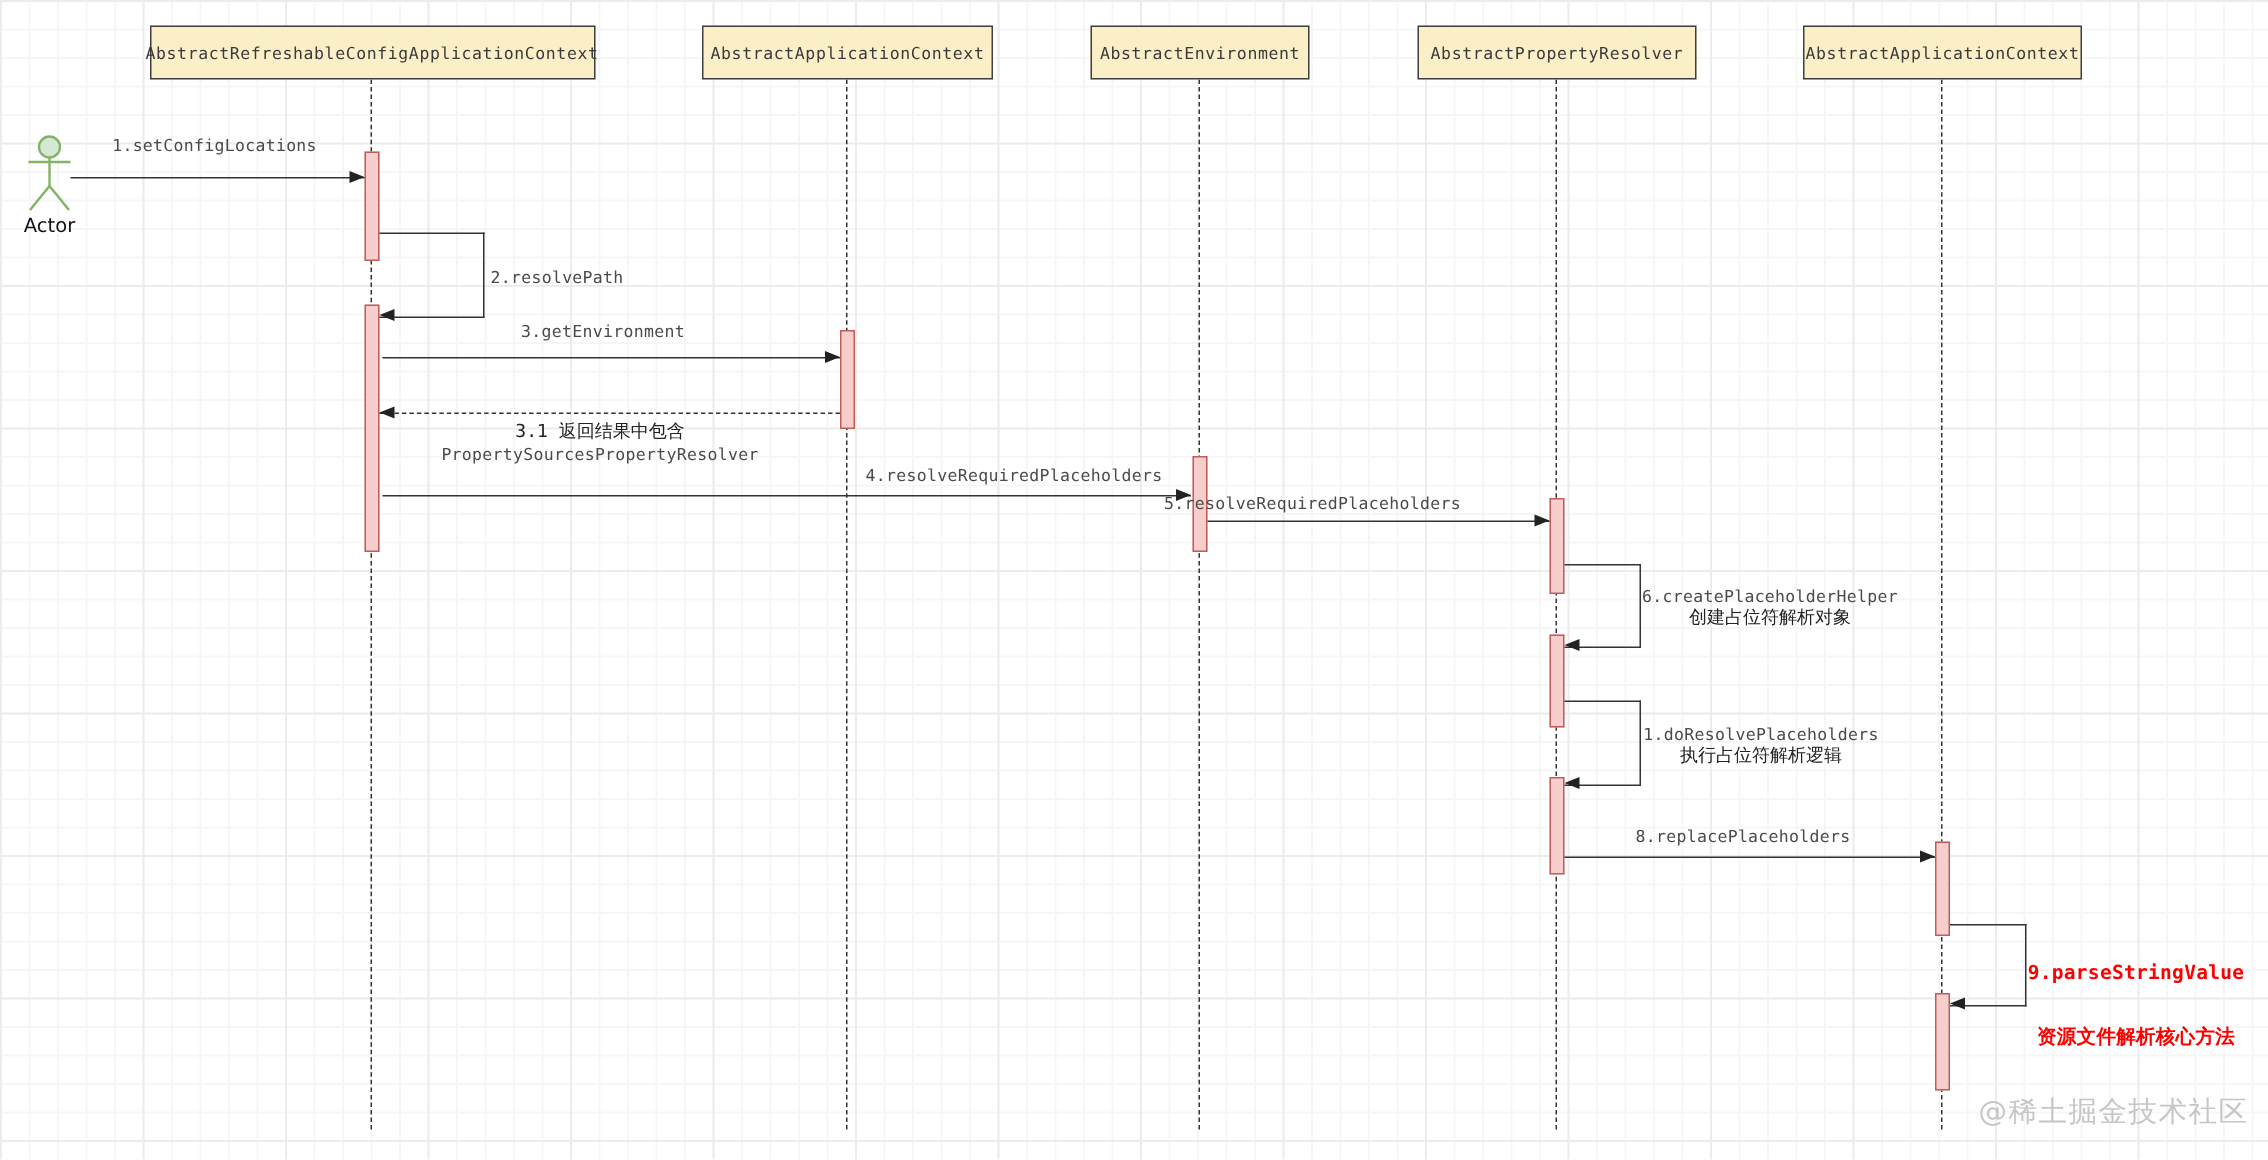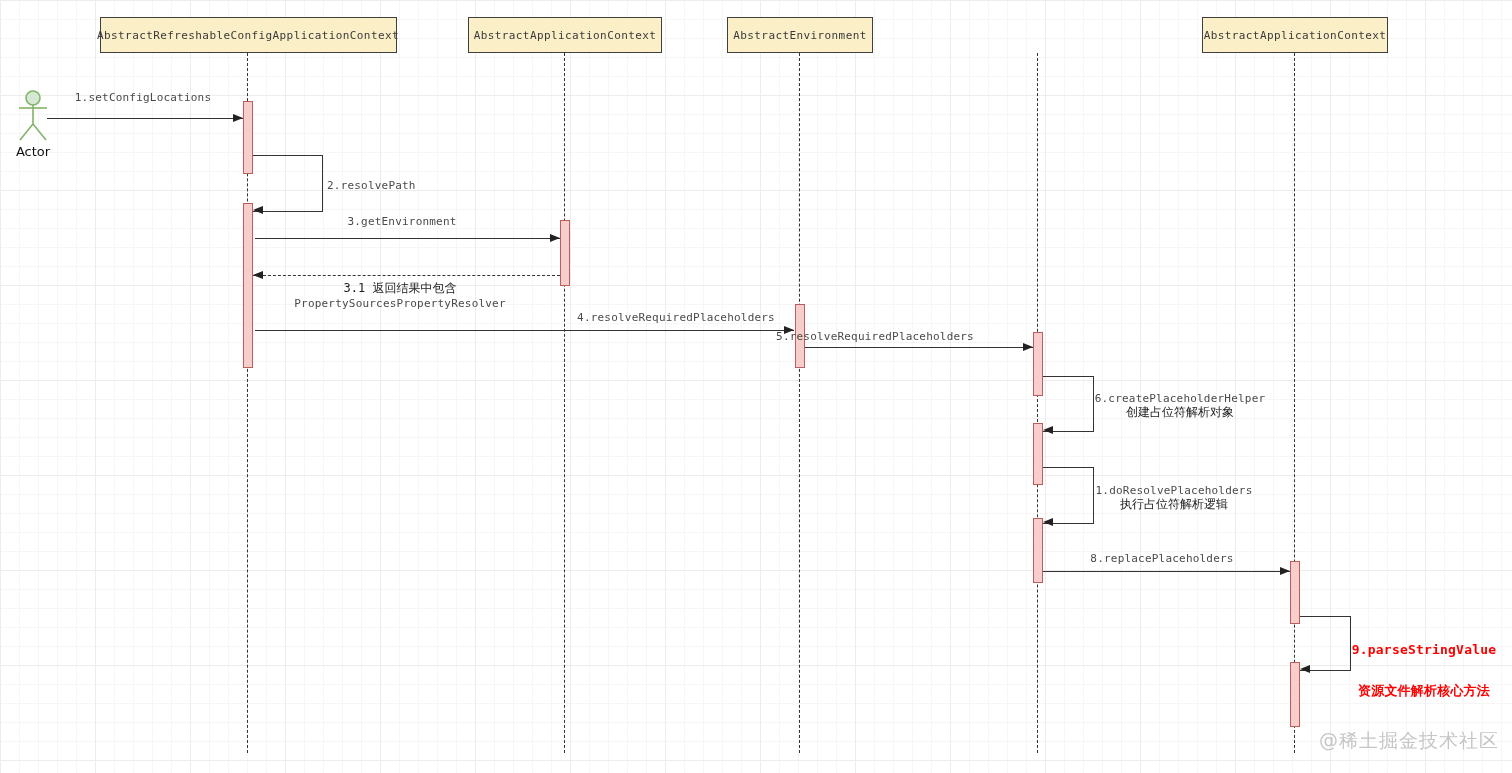--- a/index.html
+++ b/index.html
@@ -82,20 +82,23 @@
     </div>
     <div class="lifeline-line" style="left: 564px; top: 53px; height: 700px;"></div>
     <div class="lifeline-head" style="left: 468px; top: 17px; width: 194px; height: 36px;">
       <span>AbstractApplicationContext</span>
     </div>
     <div class="lifeline-line" style="left: 799px; top: 53px; height: 700px;"></div>
     <div class="lifeline-head" style="left: 727px; top: 17px; width: 146px; height: 36px;">
       <span>AbstractEnvironment</span>
     </div>
     <div class="lifeline-line" style="left: 1037px; top: 53px; height: 700px;"></div>
+    <div class="lifeline-head" style="left: 945px; top: 17px; width: 186px; height: 36px;">
+      <span>AbstractPropertyResolver</span>
+    </div>
     <div class="lifeline-line" style="left: 1294px; top: 53px; height: 700px;"></div>
     <div class="lifeline-head" style="left: 1202px; top: 17px; width: 186px; height: 36px;">
       <span>AbstractApplicationContext</span>
     </div>
     <div class="activation" style="left: 243px; top: 101px; height: 73px;"></div>
     <div class="activation" style="left: 243px; top: 203px; height: 165px;"></div>
     <div class="activation" style="left: 560px; top: 220px; height: 66px;"></div>
     <div class="activation" style="left: 795px; top: 304px; height: 64px;"></div>
     <div class="activation" style="left: 1033px; top: 332px; height: 64px;"></div>
     <div class="activation" style="left: 1033px; top: 423px; height: 62px;"></div>

